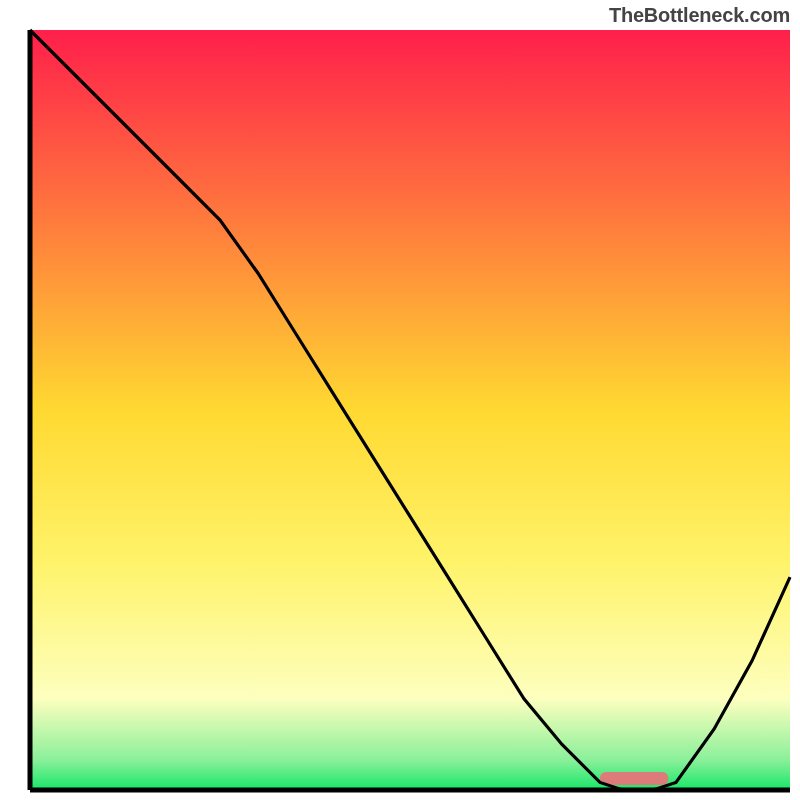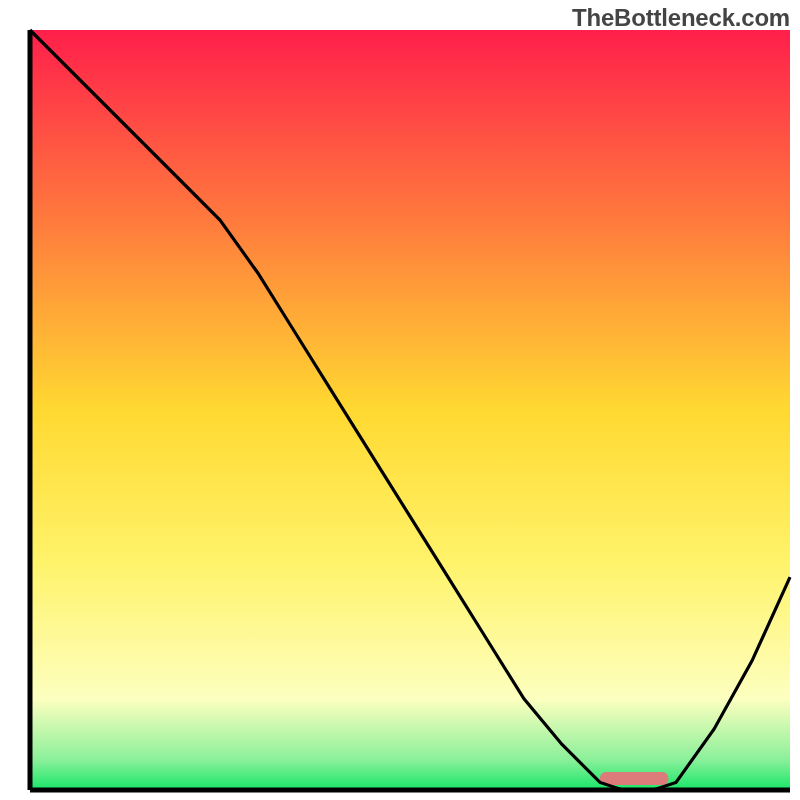--- a/index.html
+++ b/index.html
@@ -12,21 +12,21 @@
   }
   .container {
     position: relative;
     width: 800px;
     height: 800px;
   }
   .watermark {
     position: absolute;
     top: 4px;
     right: 10px;
-    font-size: 24px;
+    font-size: 20px;
     font-weight: bold;
     color: #444;
     letter-spacing: -0.2px;
   }
   svg.chart {
     position: absolute;
     top: 0; left: 0;
     width: 800px;
     height: 800px;
     display: block;

